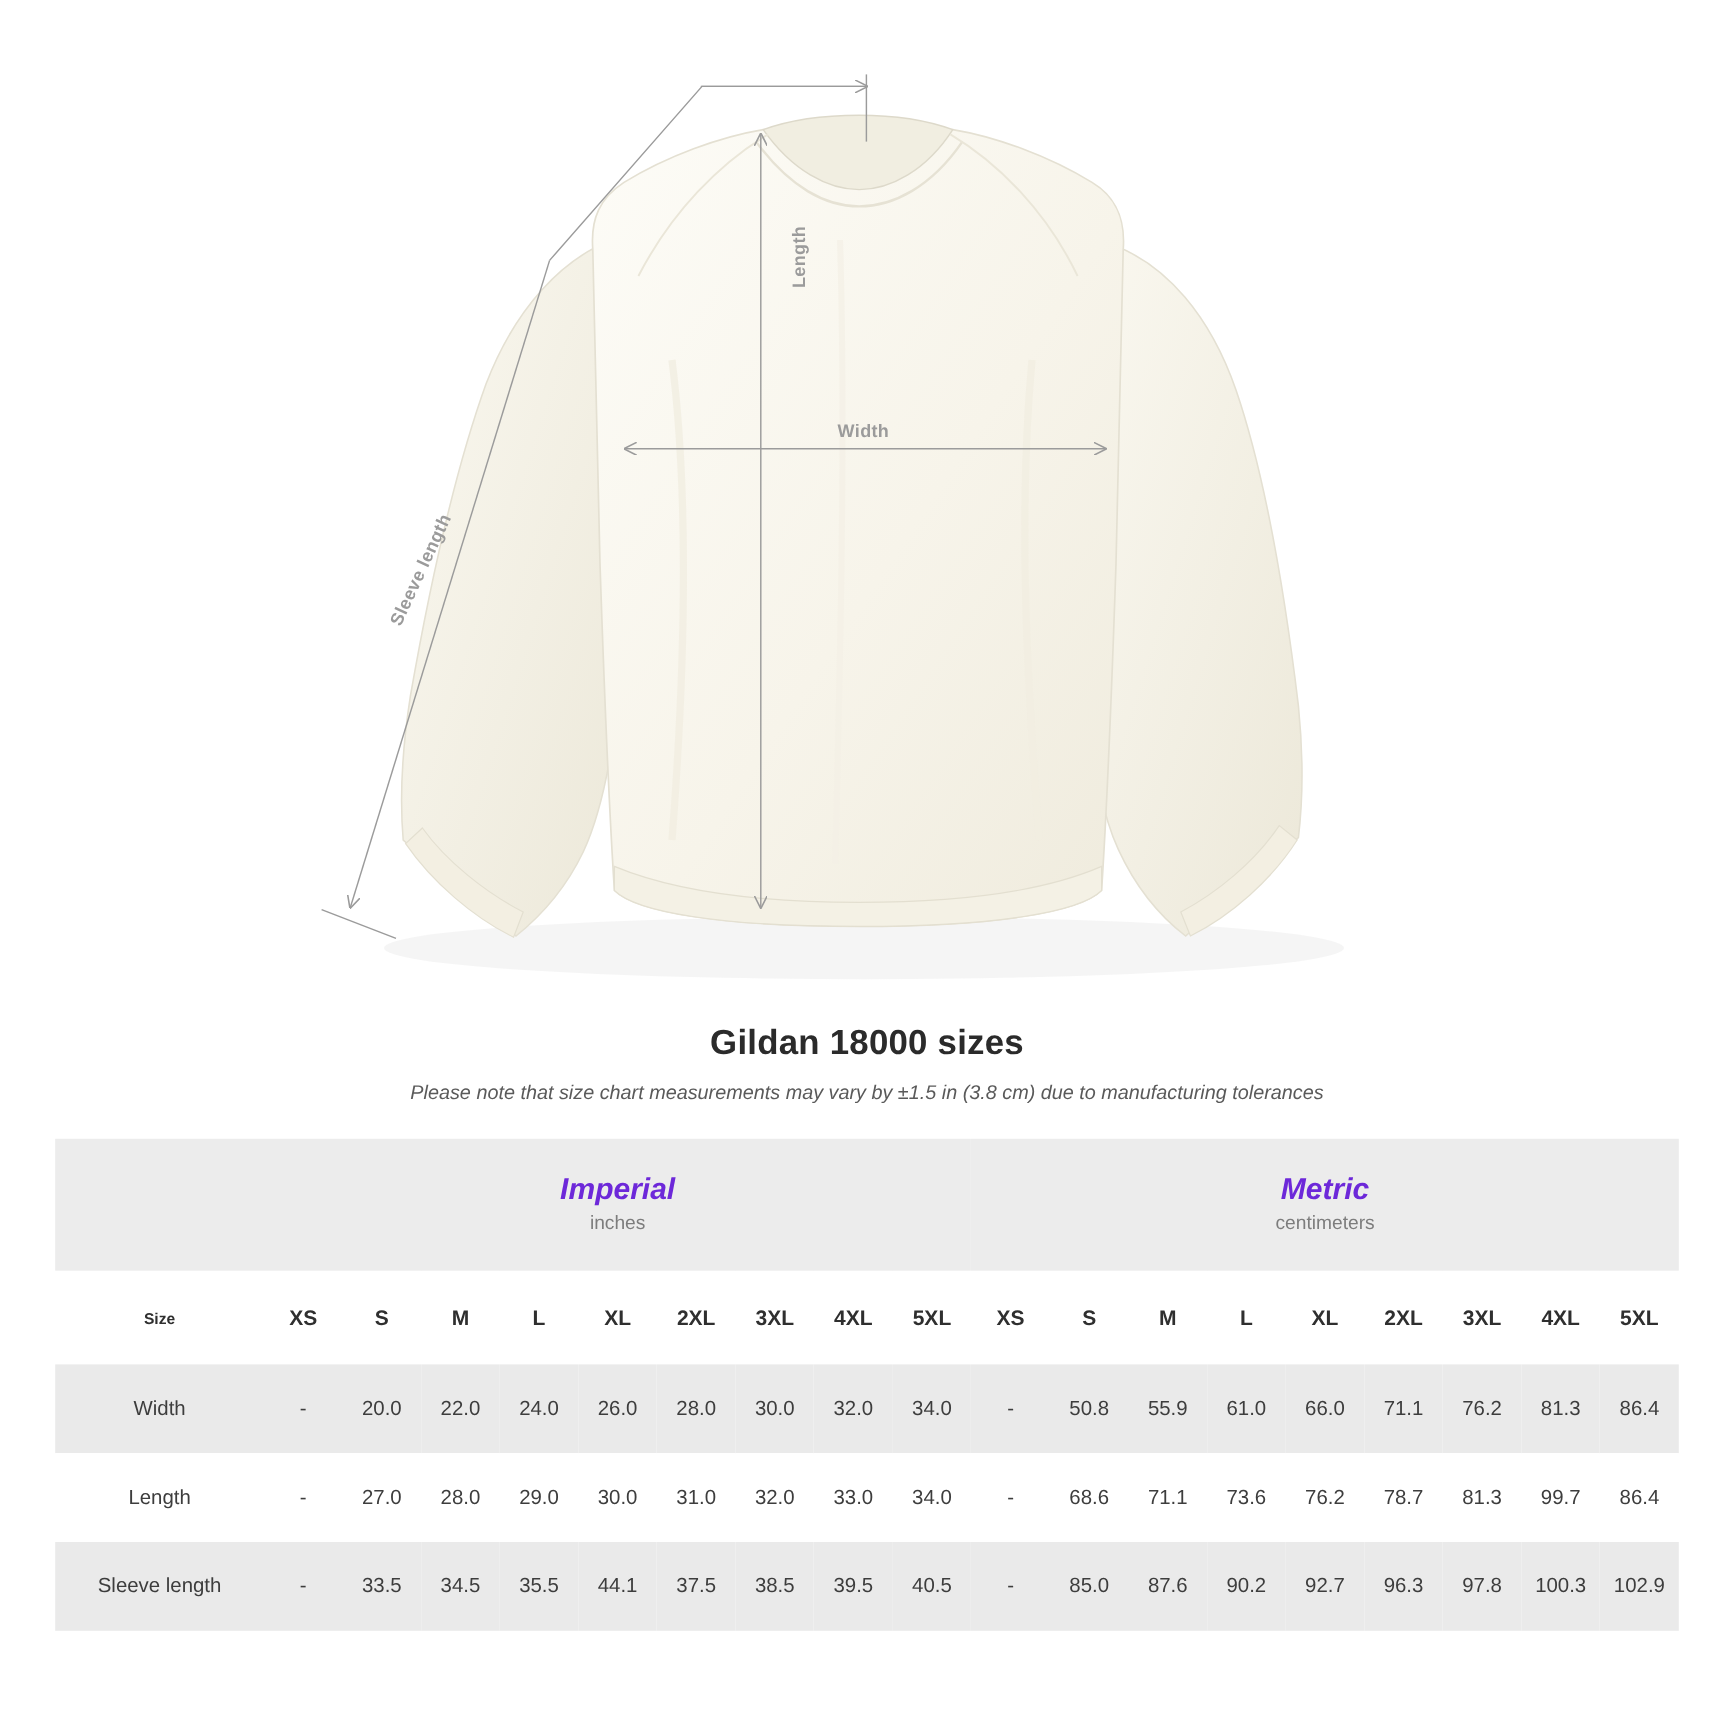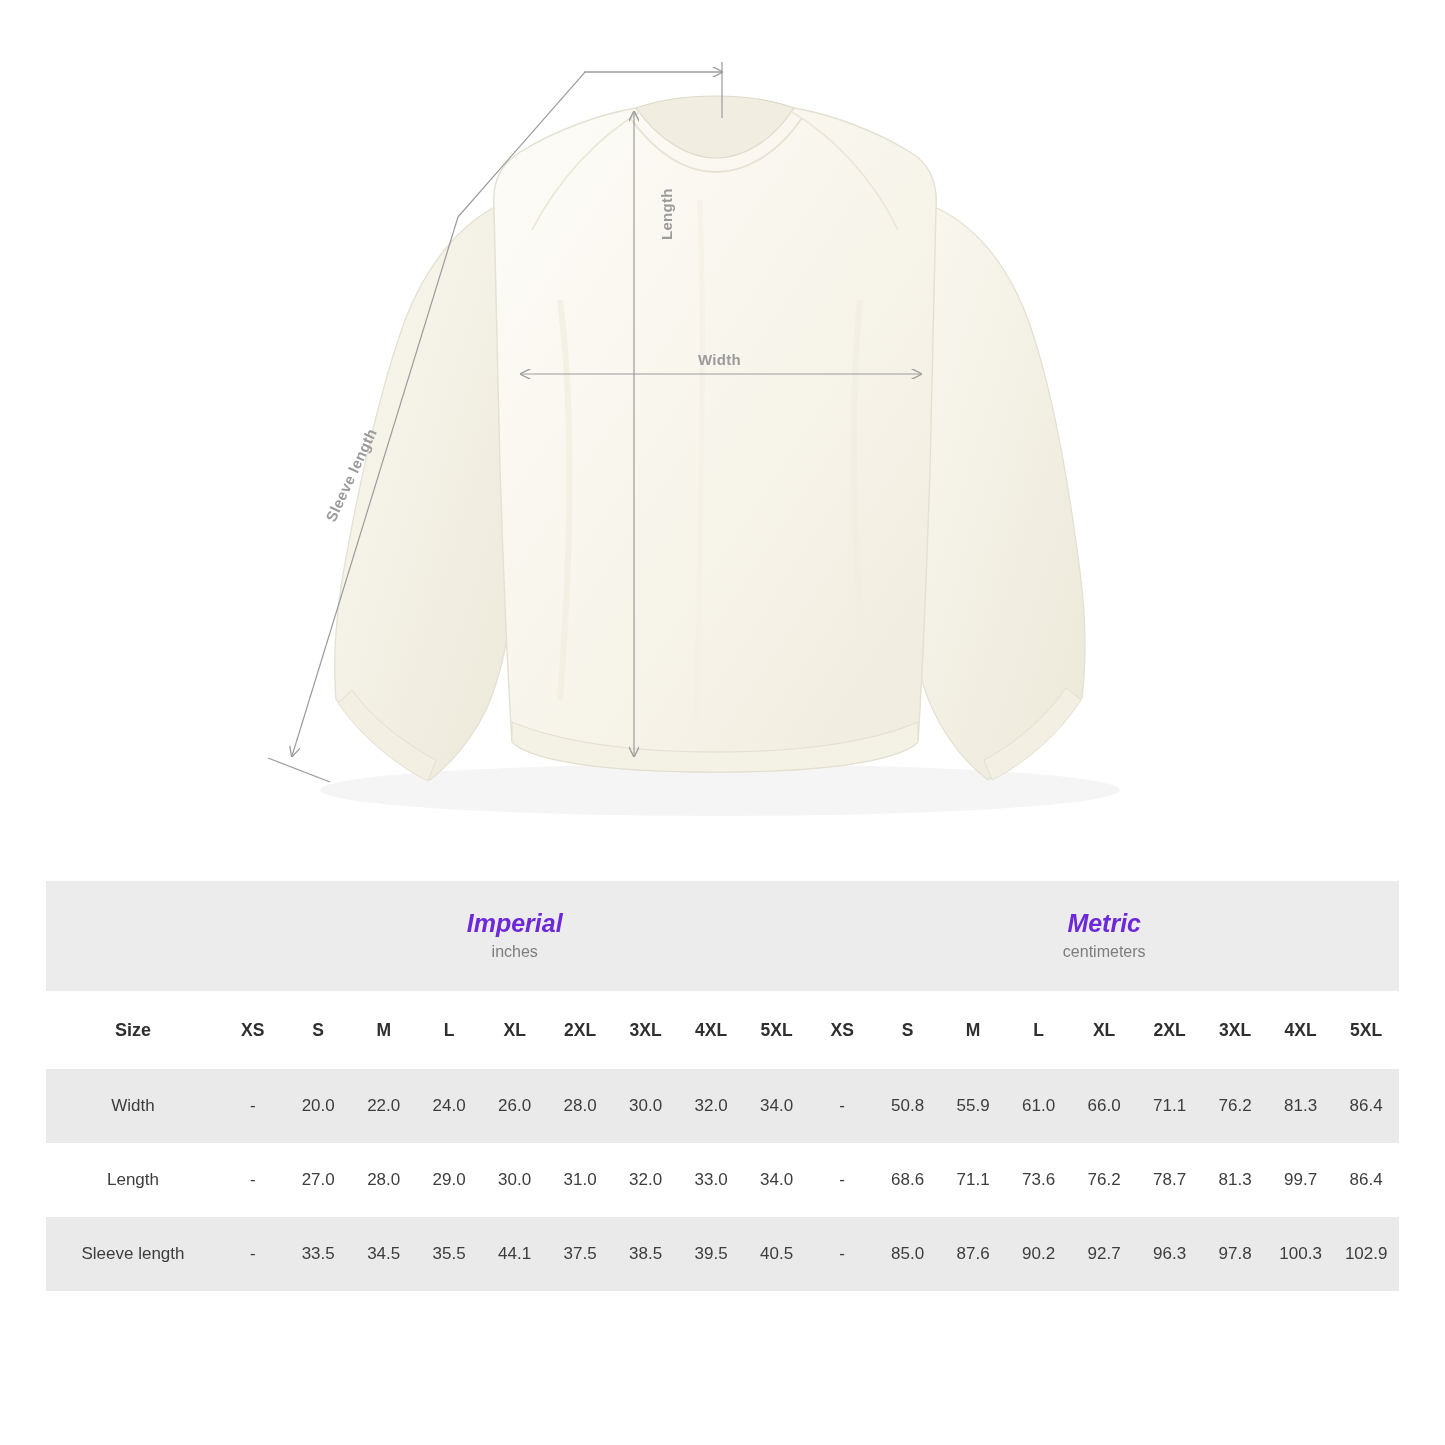--- a/index.html
+++ b/index.html
@@ -100,21 +100,21 @@
     color: #7d7d7d;
     line-height: 1.5;
   }
   tr.head-row td {
     background: #ffffff;
     font-weight: bold;
     font-size: 17.5px;
     color: #2f2f2f;
     height: 78px;
   }
-  tr.head-row td.rowlabel { font-size: 18px; }
+  tr.head-row td.rowlabel { font-size: 13px; }
   tr.band-a td { background: #eaeaea; }
   tr.band-b td { background: #ffffff; }
   td.rowlabel {
     font-weight: bold;
     font-size: 18px;
     color: #2f2f2f;
   }
   .col-label { width: 170px; }
   .col-v { width: 64px; }
 </style>
@@ -203,20 +203,22 @@
     <line x1="722" y1="62" x2="722" y2="118" stroke="#9b9b9b" stroke-width="1.2"></line>
     <line x1="268" y1="758" x2="330" y2="782" stroke="#9b9b9b" stroke-width="1.2"></line>
   </svg>
 
   <div class="dim-label vertical" style="left:658px; top:240px;">Length</div>
   <div class="dim-label" style="left:698px; top:351px;">Width</div>
   <div class="dim-label sleeve" style="left:322px; top:517px;">Sleeve length</div>
 </div>
 
 <div class="title-block">
+  <h1 class="chart-title">Gildan 18000 sizes</h1>
+  <p class="chart-note">Please note that size chart measurements may vary by ±1.5 in (3.8 cm) due to manufacturing tolerances</p>
 </div>
 
 <div class="table-wrap">
   <table class="size-table">
     <colgroup>
       <col class="col-label">
       <col class="col-v">
         <col class="col-v">
         <col class="col-v">
         <col class="col-v">

